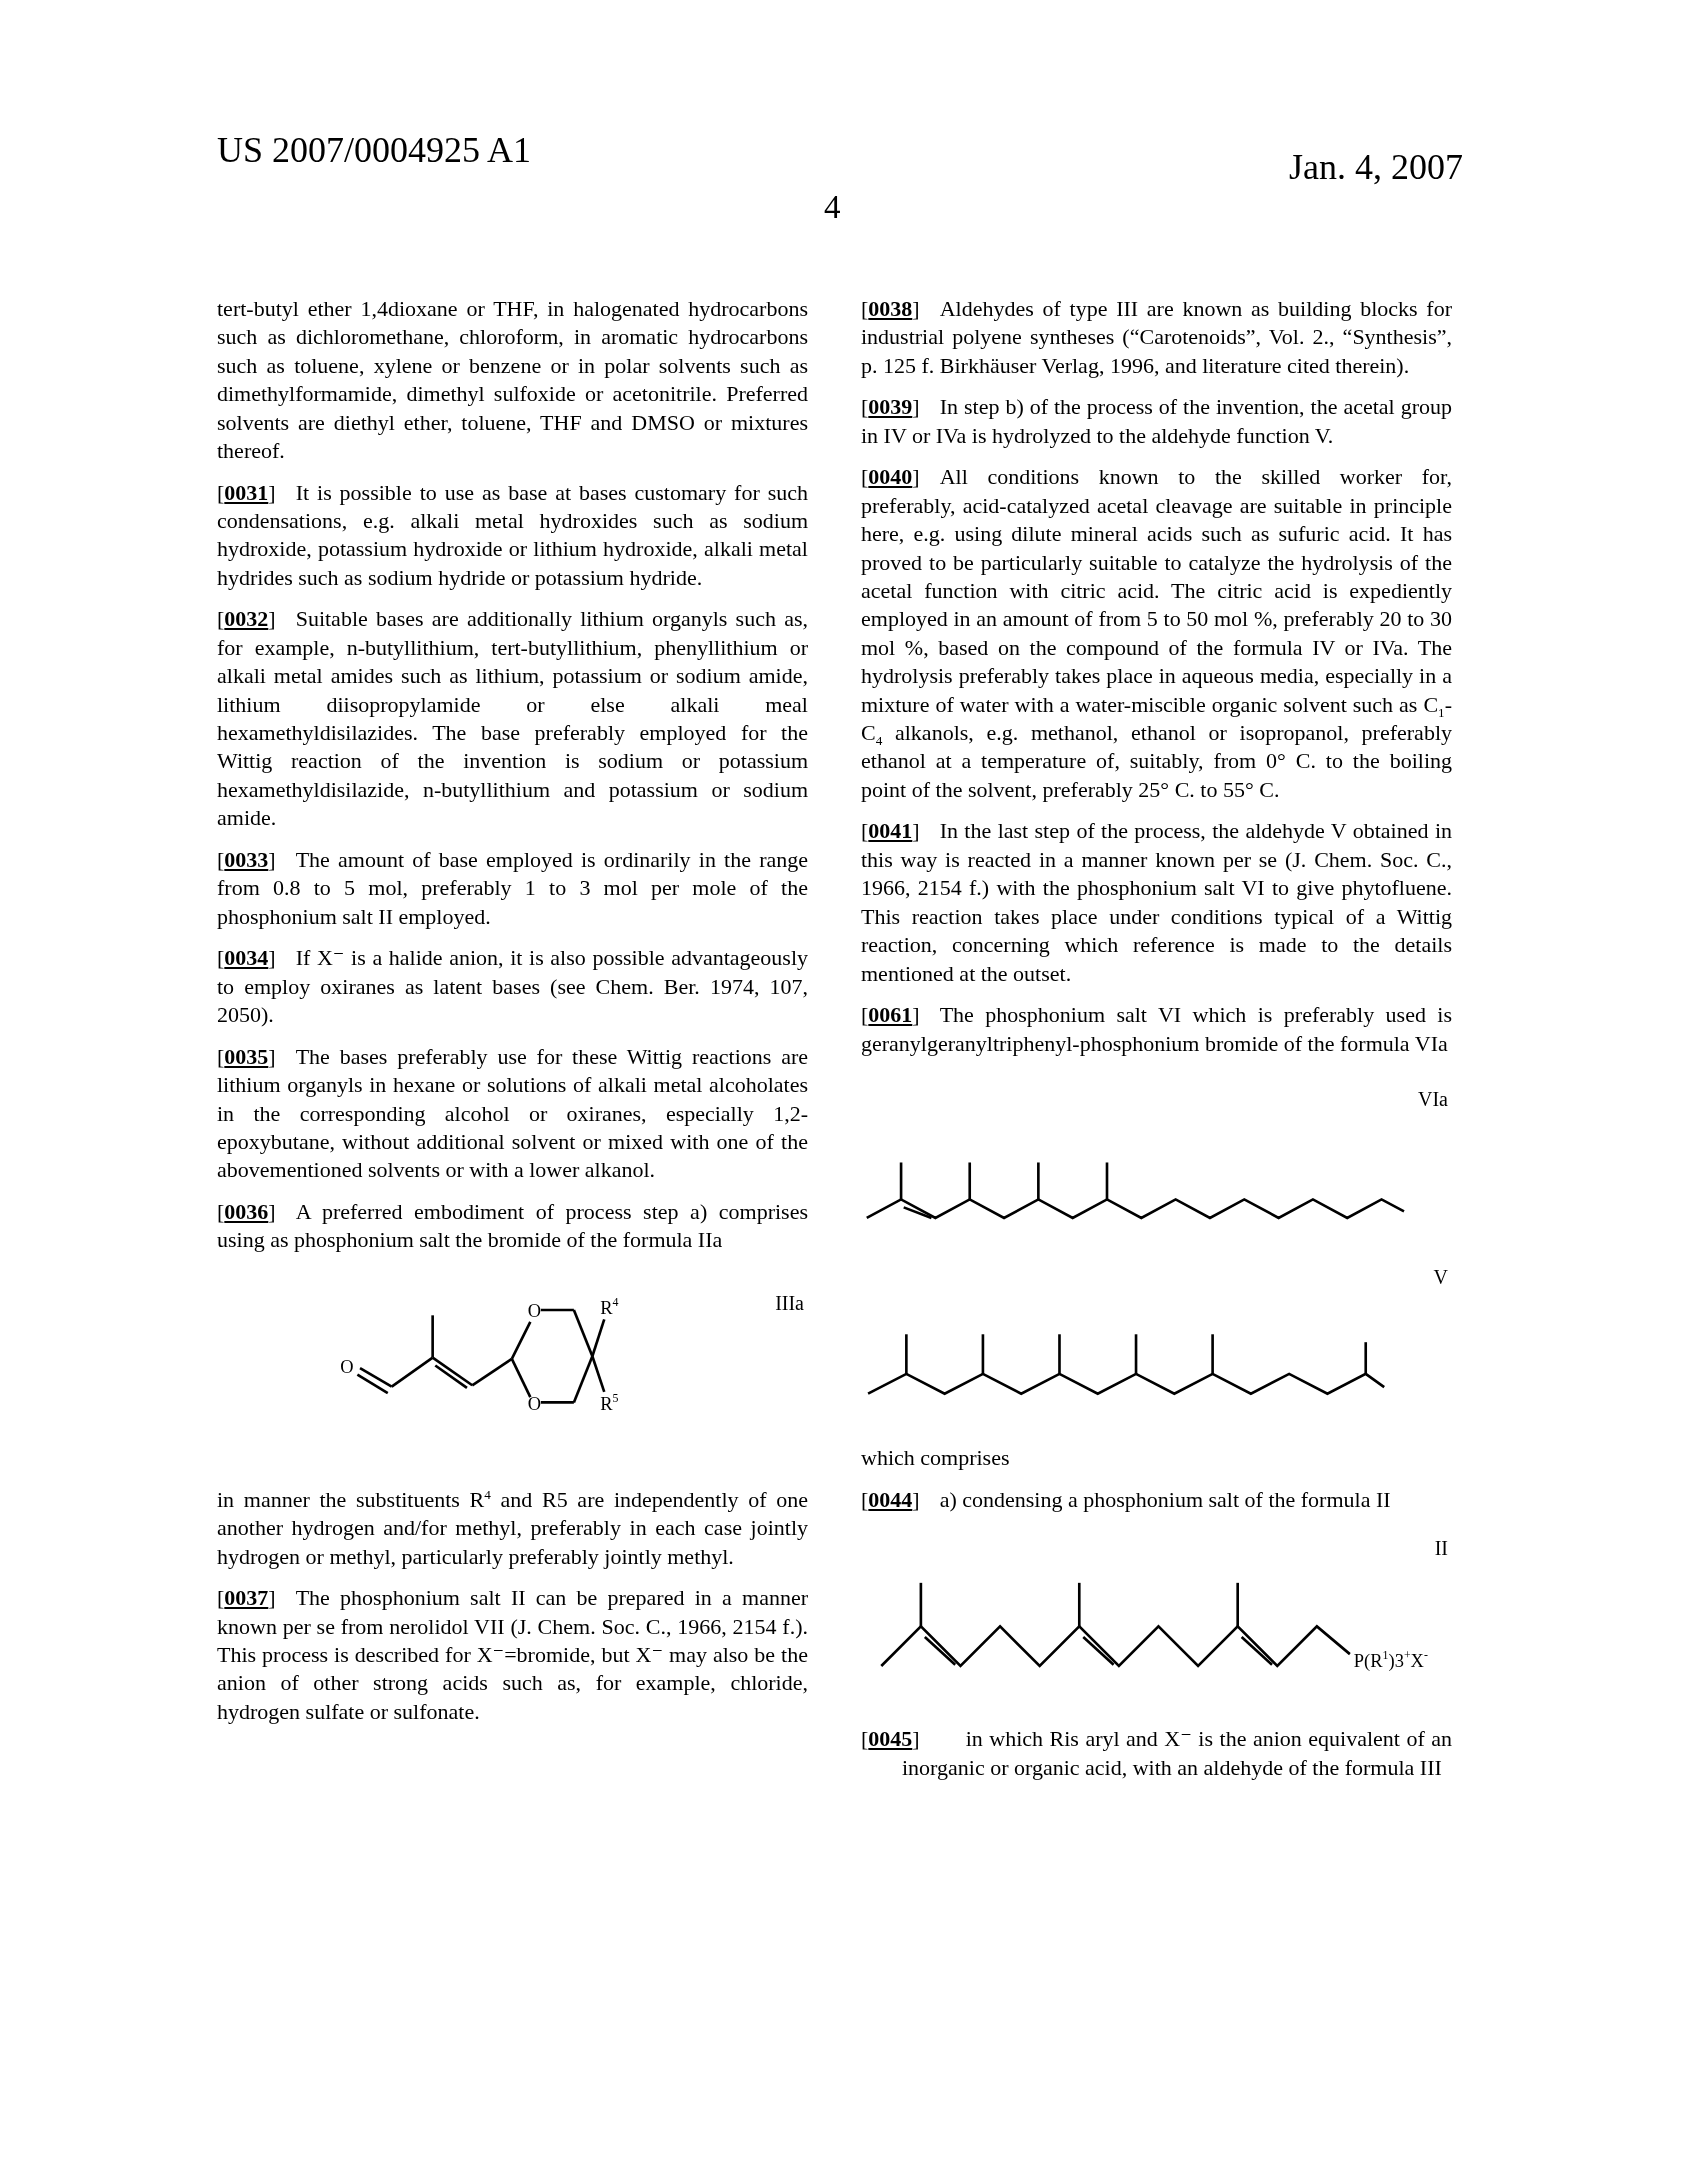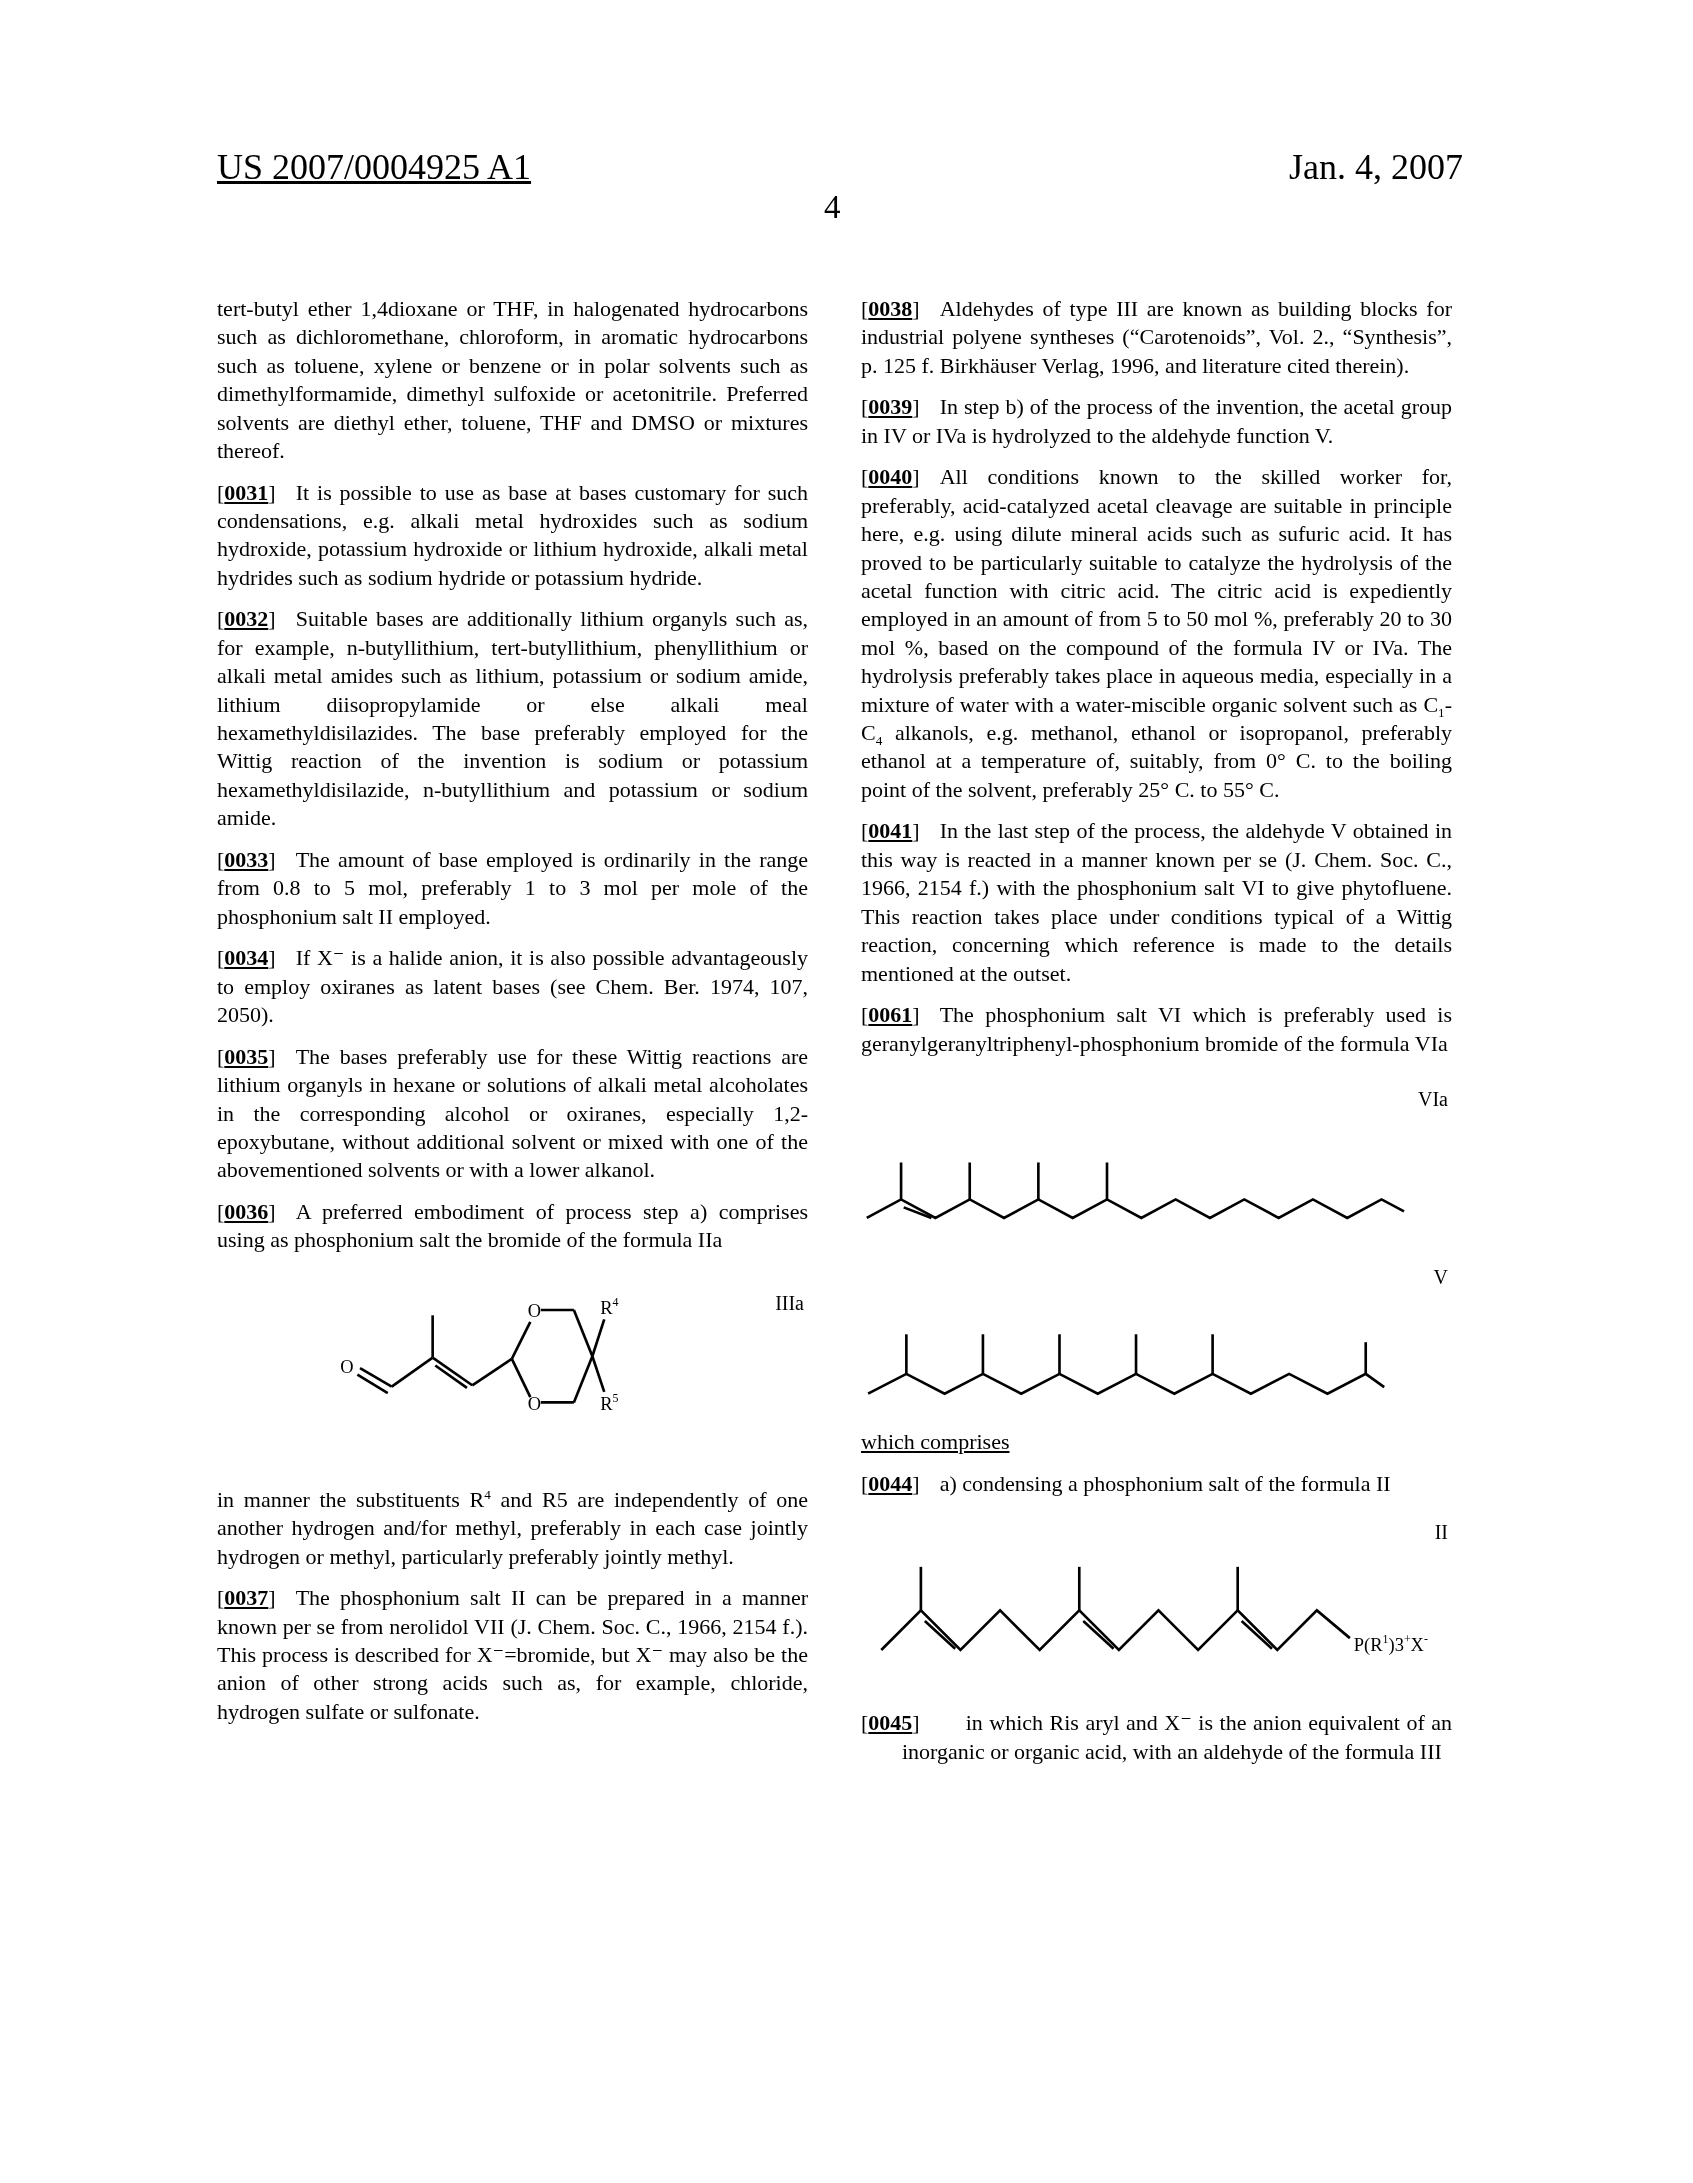--- a/index.html
+++ b/index.html
@@ -1,20 +1,20 @@
 <!DOCTYPE html>
 <html style="font-size:10.6px"><head>
   <meta charset="utf-8">
   <style>
     html, body { margin: 0; padding: 0; background: #ffffff; }
     body {
       width: 1694px; height: 2183px; position: relative; overflow: hidden;
       font-family: "Liberation Serif", "DejaVu Serif", serif; color: #000;
     }
-    .hdr-left { position: absolute; left: 217px; top: 147px; font-size: 36px; line-height: 40px; text-decoration: underline; }
+    .hdr-left { position: absolute; left: 217px; top: 130px; font-size: 36px; line-height: 40px; }
     .hdr-right { position: absolute; left: 1289px; top: 147px; font-size: 36px; line-height: 40px; }
     .page-num { position: absolute; left: 824px; top: 189px; font-size: 33px; line-height: 37px; }
     .col { position: absolute; top: 295px; width: 591px; font-size: 22px; line-height: 28.4px; }
     .col.left { left: 217px; }
     .col.right { left: 861px; }
     p { margin: 0 0 13.2px 0; text-align: justify; hyphens: none; }
     p.left-align { text-align: left; }
     .pnum { font-weight: bold; text-decoration: underline; }
     .pnum-br { font-weight: normal; }
     .gap { display: inline-block; width: 20px; }
@@ -121,21 +121,21 @@
         <line x1="68" y1="168" x2="68" y2="108"></line>
         <line x1="184" y1="168" x2="184" y2="108"></line>
         <line x1="300" y1="168" x2="300" y2="108"></line>
         <line x1="416" y1="168" x2="416" y2="108"></line>
         <line x1="532" y1="168" x2="532" y2="108"></line>
         <line x1="764" y1="168" x2="764" y2="120"></line>
       </g>
     </svg>
   </div>
 
-  <p class="left-align" style="margin-top:0;text-decoration:underline;">which comprises</p>
+  <p class="left-align" style="margin-top:16px;">which comprises</p>
 
   <p class="left-align"><span class="pnum-br">[</span><span class="pnum">0044</span><span class="pnum-br">]</span><span class="gap"></span><span>a) condensing a phosphonium salt of the formula II</span></p>
 
   <div class="formula" style="height:165px; margin-top:20px;">
     <span class="flabel" style="top:0;">II</span>
     <svg width="591" height="165" viewBox="0 0 894 250" style="font-size:33.5px">
       <g stroke="#000" stroke-width="4" fill="none">
         <polyline points="30,200 90,140 150,200 210,140 270,200 330,140 390,200 450,140 510,200 570,140 630,200 690,140 740,182"></polyline>
         <line x1="90" y1="140" x2="90" y2="74"></line>
         <line x1="330" y1="140" x2="330" y2="74"></line>

